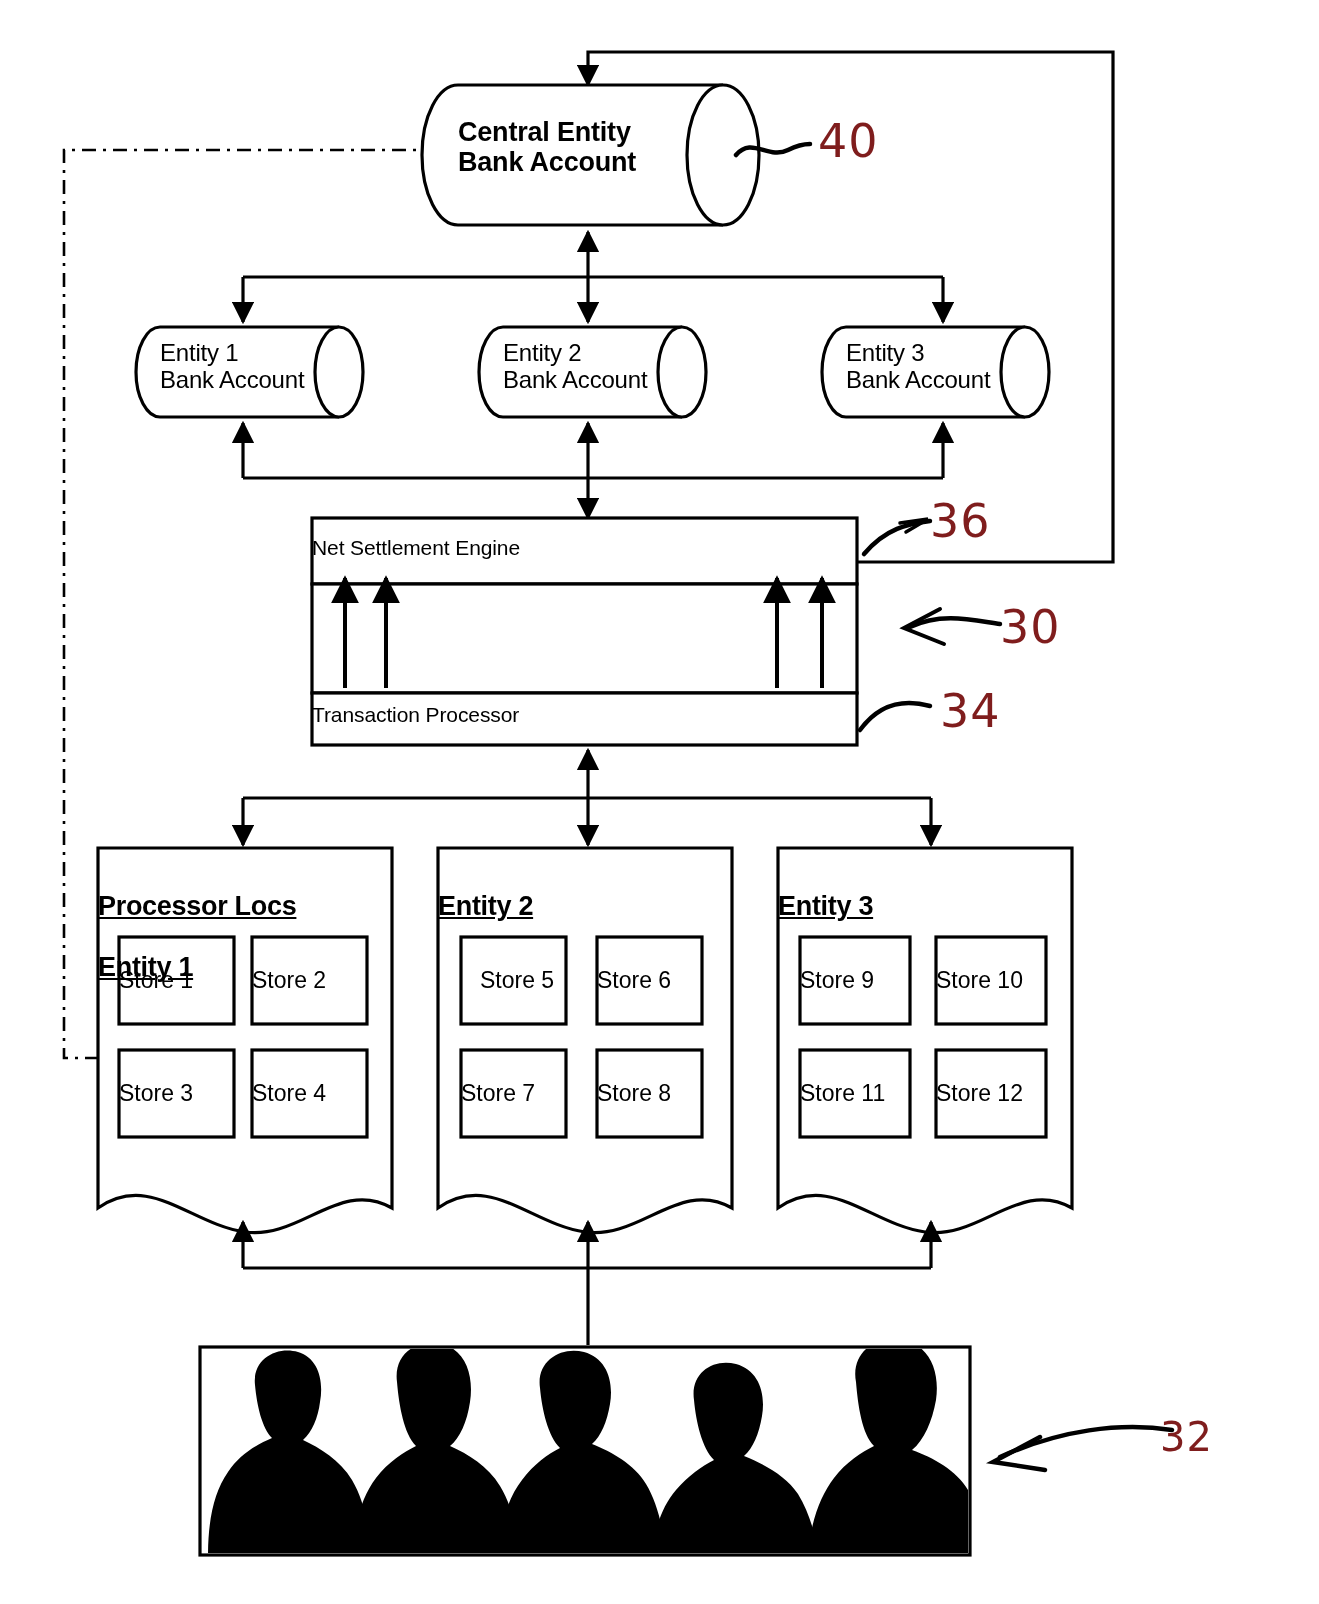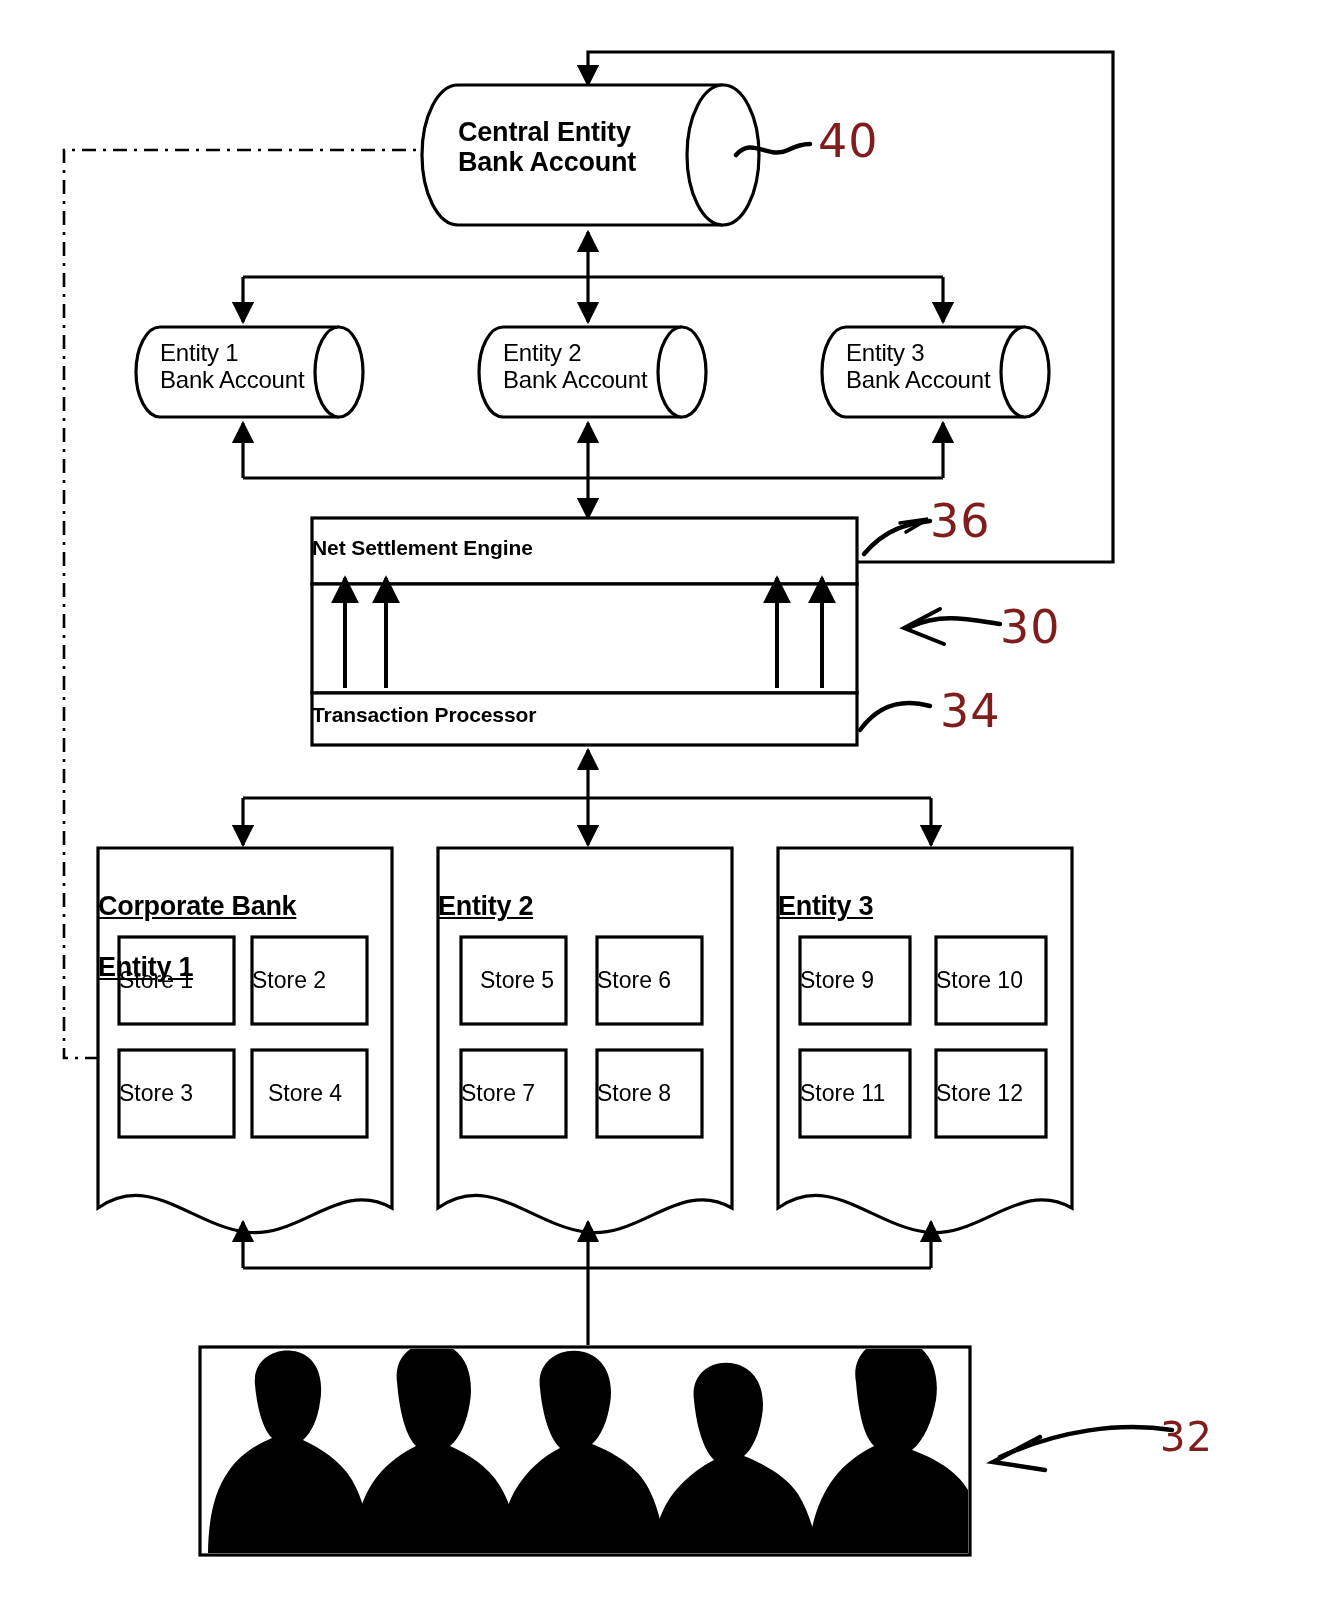--- a/index.html
+++ b/index.html
@@ -38,21 +38,21 @@
     font-weight: bold;
     letter-spacing: -0.2px;
   }
   .cyl-label {
     font-size: 24px;
     font-weight: normal;
     letter-spacing: -0.2px;
   }
   .band-label {
     font-size: 21px;
-    font-weight: bold;
+    font-weight: normal;
     letter-spacing: -0.1px;
   }
   .host-label {
     font-size: 38px;
     font-weight: bold;
   }
   .group-title {
     font-size: 27px;
     font-weight: bold;
     letter-spacing: -0.3px;
@@ -269,34 +269,34 @@
 Bank Account</div>
   <div class="lbl cyl-label" style="left:846px; top:340px; width:180px;">Entity 3
 Bank Account</div>
 
   <div class="lbl band-label" style="left:312px; top:536px; width:545px;">Net Settlement Engine</div>
 
 
   <div class="lbl band-label" style="left:312px; top:703px; width:545px;">Transaction Processor</div>
 
   <div class="lbl group-title" style="left:98px; top:861px; width:294px;">
-    <u>Corporate Bank</u><br>
+    <u>Processor Locs</u><br>
     <u>Entity 1</u>
   </div>
   <div class="lbl group-title" style="left:438px; top:861px; width:294px;">
     <u>Entity 2</u>
   </div>
   <div class="lbl group-title" style="left:778px; top:861px; width:294px;">
     <u>Entity 3</u>
   </div>
 
   <div class="lbl store-label" style="left:119px; top:968px; width:115px;">Store 1</div>
   <div class="lbl store-label" style="left:252px; top:968px; width:115px;">Store 2</div>
   <div class="lbl store-label" style="left:119px; top:1081px; width:115px;">Store 3</div>
-  <div class="lbl store-label" style="left:252px; top:1081px; width:115px;margin-left:16px;">Store 4</div>
+  <div class="lbl store-label" style="left:252px; top:1081px; width:115px;">Store 4</div>
 
   <div class="lbl store-label" style="left:480px; top:968px; width:105px;">Store 5</div>
   <div class="lbl store-label" style="left:597px; top:968px; width:105px;">Store 6</div>
   <div class="lbl store-label" style="left:461px; top:1081px; width:105px;">Store 7</div>
   <div class="lbl store-label" style="left:597px; top:1081px; width:105px;">Store 8</div>
 
   <div class="lbl store-label" style="left:800px; top:968px; width:94px;">Store 9</div>
   <div class="lbl store-label" style="left:936px; top:968px; width:110px;">Store 10</div>
   <div class="lbl store-label" style="left:800px; top:1081px; width:110px;">Store 11</div>
   <div class="lbl store-label" style="left:936px; top:1081px; width:110px;">Store 12</div>

